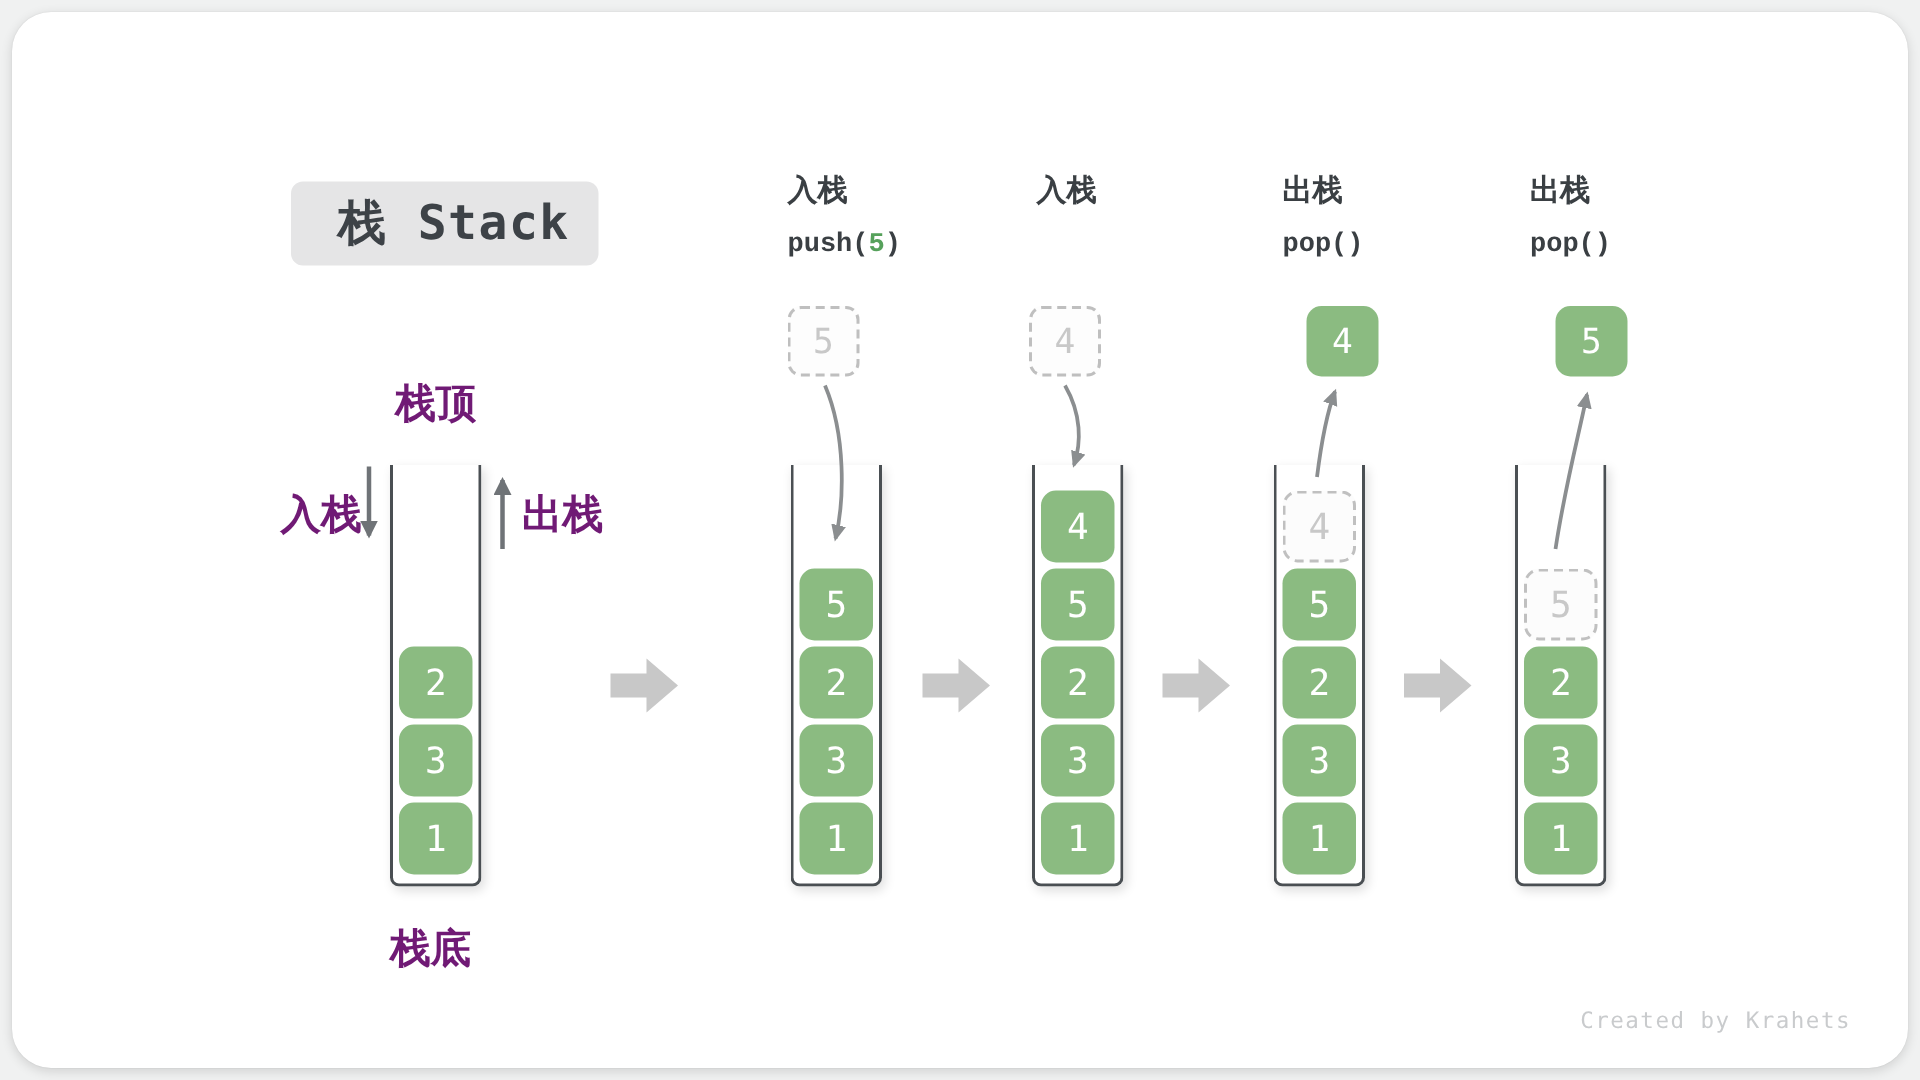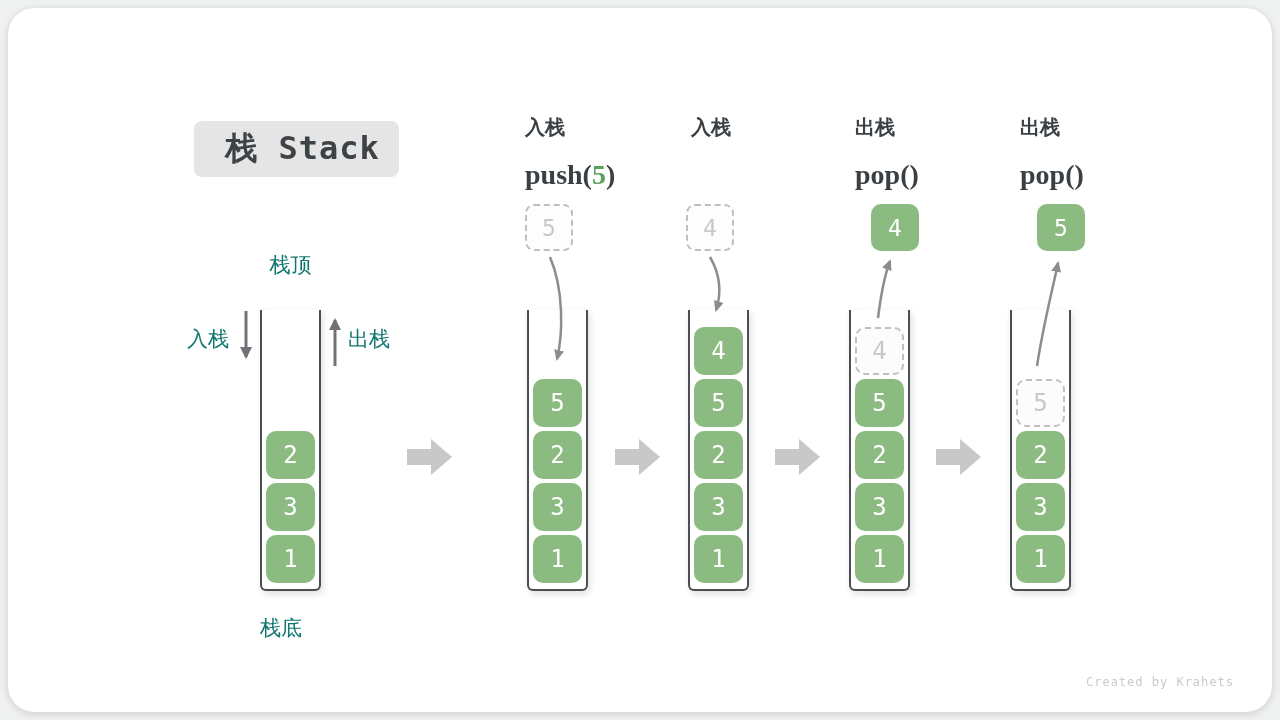--- a/index.html
+++ b/index.html
@@ -20,28 +20,28 @@
     background:#e5e5e6;border-radius:8px;
     display:flex;align-items:center;justify-content:center;
     font-family:"DejaVu Sans Mono", monospace;
     font-size:32px;font-weight:bold;color:#3d4247;letter-spacing:1px;padding-left:12px;
   }
 
   
   .op{position:absolute;top:106px;width:170px;color:#3a3f43;}
   .op .cn{font-size:20px;font-weight:bold;line-height:26px;}
   .op .code{
-    font-family:Liberation Serif, serif;font-weight:bold;
-    font-size:28px;line-height:26px;margin-top:22px;color:#3a3f43;
+    font-family:Liberation Mono, monospace;font-weight:bold;
+    font-size:18px;line-height:26px;margin-top:10px;color:#3a3f43;
   }
   .op .code .arg{color:#56a15b;}
   .op1{left:517px}.op2{left:683px}.op3{left:847px}.op4{left:1012px}
 
   
-  .lbl{position:absolute;font-size:21px;font-weight:normal;color:#0f766e;}
+  .lbl{position:absolute;font-size:27px;font-weight:bold;color:#701a75;}
   .lbl-top{left:252px;top:243px;width:61px;text-align:center;}
   .lbl-bottom{left:252px;top:606px;width:61px;text-align:left;}
   .lbl-push{left:179px;top:317px;}
   .lbl-pop{left:340px;top:317px;}
 
   
   .stackbox{
     position:absolute;top:302px;width:61px;height:281px;background:#ffffff;
     border-left:2px solid #4a4f53;border-right:2px solid #4a4f53;border-bottom:2px solid #4a4f53;
     border-radius:0 0 6px 6px;
@@ -73,21 +73,21 @@
   .float-box.dashed{
     background:#fdfdfd;border:2px dashed #bfbfbf;color:#c8c8c8;
     width:44px;height:43px;border-radius:9px;
   }
   .f2{left:517px}.f3{left:678px}.f4{left:863px}.f5{left:1029px}
 
   .overlay{position:absolute;left:0;top:0;pointer-events:none;}
 
   .watermark{
     position:absolute;right:38px;bottom:23px;
-    font-family:"DejaVu Sans Mono", monospace;font-size:12px;color:#c9cbcd;
+    font-family:"DejaVu Sans Mono", monospace;font-size:15px;color:#c9cbcd;
     letter-spacing:1px;
   }
 </style>
 </head>
 <body>
 
 <div class="card">
 
   <div class="title-badge">
     <span>栈 Stack</span>

